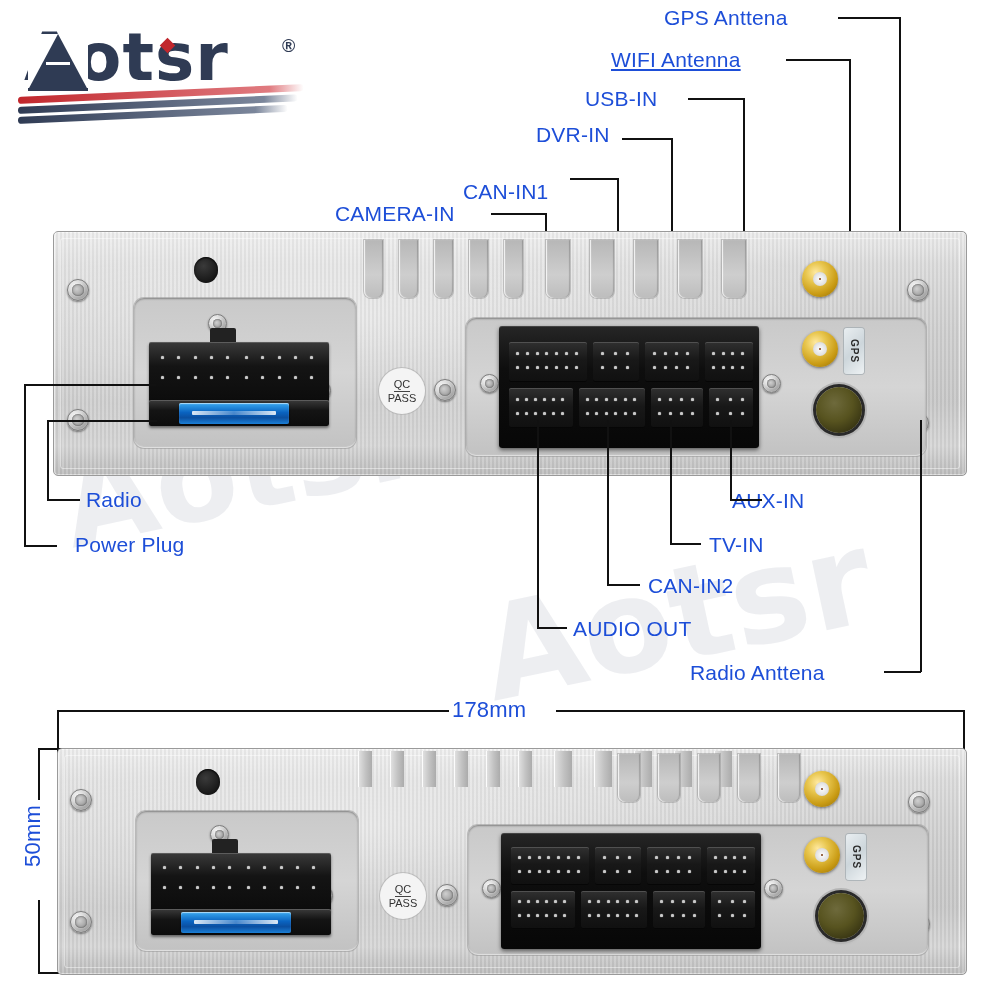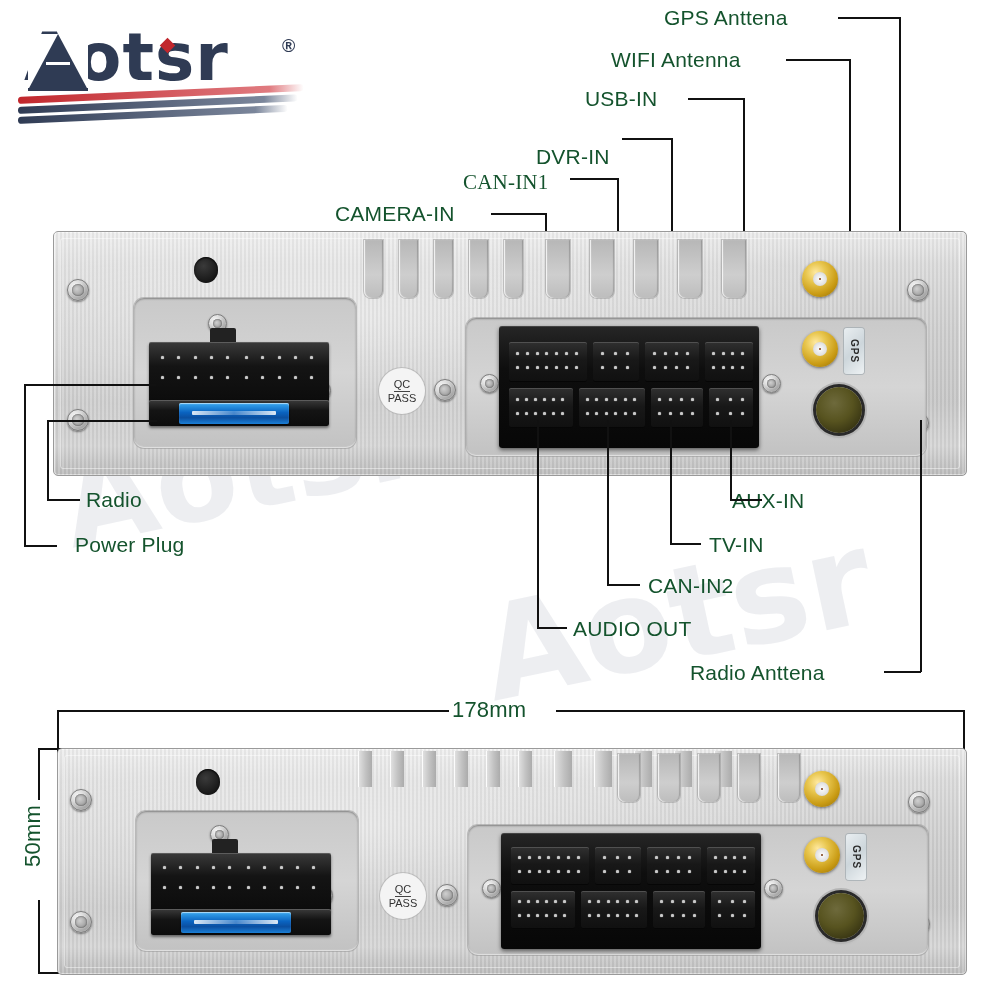--- a/index.html
+++ b/index.html
@@ -151,21 +151,21 @@
     box-shadow:0 0 0 3px #2a2a2a,0 0 0 5px #b4b4b4,0 2px 4px rgba(0,0,0,.5);
   }
   .hole{
     position:absolute;border-radius:50%;
     background:radial-gradient(circle at 40% 35%,#3a3a3a,#0a0a0a);
     box-shadow:inset 0 1px 2px rgba(0,0,0,.9);
   }
 
   
   .lbl{
-    position:absolute;font-size:21px;color:#14532d;white-space:nowrap;
+    position:absolute;font-size:21px;color:#1d4ed8;white-space:nowrap;
     line-height:1;letter-spacing:.2px;
   }
   .lbl.vert{writing-mode:vertical-rl;transform:rotate(180deg);}
   .ln{position:absolute;background:#111;}
   .ln.h{height:1.6px;}
   .ln.v{width:1.6px;}
 
   
   .wm{
     position:absolute;color:rgba(140,150,165,.16);font-weight:700;
@@ -189,24 +189,24 @@
     <div style="position:absolute;left:28px;top:44px;width:24px;height:3px;background:#fff;"></div>
     <div class="logo-dot"></div>
     <div class="logo-reg">®</div>
 
     <div class="swoosh" style="top:79px;width:286px;background:linear-gradient(90deg,#c1272d,#e07b80 88%,rgba(255,255,255,0));transform:rotate(-2.6deg);"></div>
     <div class="swoosh" style="top:89px;width:280px;background:linear-gradient(90deg,#2f3b54,#7b869b 88%,rgba(255,255,255,0));transform:rotate(-2.6deg);"></div>
     <div class="swoosh" style="top:99px;width:270px;background:linear-gradient(90deg,#2f3b54,#7b869b 88%,rgba(255,255,255,0));transform:rotate(-2.6deg);"></div>
   </div>
 
   <div class="lbl" style="left:664px;top:7px;">GPS Anttena</div>
-  <div class="lbl" style="left:611px;top:49px;">WIFI Antenna</div>
+  <div class="lbl" style="left:611px;top:49px;text-decoration:underline;">WIFI Antenna</div>
   <div class="lbl" style="left:585px;top:88px;">USB-IN</div>
-  <div class="lbl" style="left:536px;top:146px;">DVR-IN</div>
-  <div class="lbl" style="left:463px;top:172px;font-family:Liberation Serif, serif;">CAN-IN1</div>
+  <div class="lbl" style="left:536px;top:124px;">DVR-IN</div>
+  <div class="lbl" style="left:463px;top:181px;">CAN-IN1</div>
   <div class="lbl" style="left:335px;top:203px;">CAMERA-IN</div>
 
   <div class="ln h" style="left:838px;top:17px;width:62px;"></div>
   <div class="ln v" style="left:899px;top:17px;height:260px;"></div>
   <div class="ln h" style="left:831px;top:276px;width:69px;"></div>
 
   <div class="ln h" style="left:786px;top:59px;width:64px;"></div>
   <div class="ln v" style="left:849px;top:59px;height:288px;"></div>
   <div class="ln h" style="left:826px;top:346px;width:24px;"></div>
 

